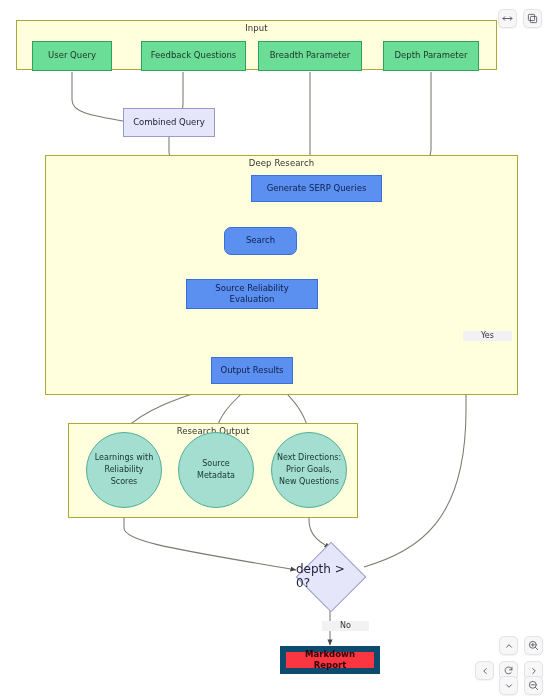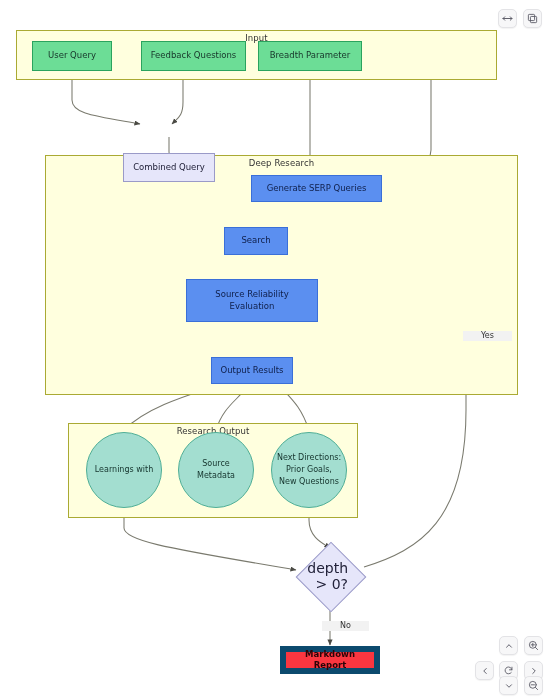--- a/index.html
+++ b/index.html
@@ -70,21 +70,20 @@
   .node.blue {
     background: #5b8ff0;
     border: 1px solid #3a6fd8;
     color: #0f1f4a;
     justify-content: center;
   }
   .node.lavender {
     background: #e6e6fa;
     border: 1px solid #9a9ac8;
     color: #22223a;
-    margin-top: 45px;
   }
   .node.red {
     background: #fb3640;
     border: 6px solid #0c4a6e;
     color: #2b0407;
     font-weight: bold;
   }
   .node.circle {
     background: #a3ded0;
     border: 1px solid #4fae96;
@@ -104,22 +103,22 @@
     width: 48px; height: 48px;
     margin-left: -24px; margin-top: -24px;
     background: #e6e6fa;
     border: 1px solid #9a9ac8;
     transform: rotate(45deg);
   }
   .diamond-text {
     position: absolute;
     left: 0; right: 16px; top: 50%;
     transform: translateY(-50%);
-    text-align: right;
-    font-size: 14px;
+    text-align: left;
+    font-size: 12px;
     color: #22223a;
   }
 
   
   .edge-label {
     position: absolute;
     background: #f2f2f2;
     font-size: 8px;
     color: #333333;
     padding: 1px 18px;
@@ -181,21 +180,21 @@
       <path d="M124,506 L124,528 C124,542 180,550 296,570" marker-end="url(#ah)"></path>
 
       <path d="M309,506 L309,520 C309,538 324,544 330,548" marker-end="url(#ah)"></path>
 
       <path d="M364,567 C420,550 466,520 466,410 L466,230 C466,208 420,196 382,192" marker-end="url(#ah)"></path>
 
       <path d="M330,604 L330,645" marker-end="url(#ah)"></path>
     </g>
   </svg>
 
-  <div class="cluster" style="left:16px; top:30px; width:481px; height:50px;padding-left:23px;">
+  <div class="cluster" style="left:16px; top:20px; width:481px; height:50px;padding-left:23px;">
     <div class="cluster-label">Input</div>
   </div>
 
   <div class="cluster" style="left:45px; top:155px; width:473px; height:240px;">
     <div class="cluster-label">Deep Research</div>
   </div>
 
   <div class="cluster" style="left:68px; top:423px; width:290px; height:95px;">
     <div class="cluster-label">Research Output</div>
   </div>
@@ -205,44 +204,48 @@
   </div>
 
   <div class="node green" style="left:141px; top:41px; width:105px; height:30px;">
     <span>Feedback Questions</span>
   </div>
 
   <div class="node green" style="left:258px; top:41px; width:104px; height:30px;">
     <span>Breadth Parameter</span>
   </div>
 
+  <div class="node green" style="left:383px; top:41px; width:96px; height:30px;">
+    <span>Depth Parameter</span>
+  </div>
 
   <div class="node lavender" style="left:123px; top:108px; width:92px; height:29px;">
     <span>Combined Query</span>
   </div>
 
   <div class="node blue" style="left:251px; top:175px; width:131px; height:27px;">
     <span>Generate SERP Queries</span>
   </div>
 
-  <div class="node blue" style="left:224px; top:227px; width:64px; height:28px;">
+  <div class="node blue" style="left:224px; top:227px; width:73px; height:28px;border-radius:7px;">
     <span>Search</span>
   </div>
 
-  <div class="node blue" style="left:186px; top:279px; width:132px; height:43px; flex-direction:column;">
+  <div class="node blue" style="left:186px; top:279px; width:132px; height:30px; flex-direction:column;">
     <span>Source Reliability</span>
     <span>Evaluation</span>
   </div>
 
   <div class="node blue" style="left:211px; top:357px; width:82px; height:27px;">
     <span>Output Results</span>
   </div>
 
   <div class="node circle" style="left:86px; top:432px; width:76px; height:76px; flex-direction:column;">
     <span>Learnings with</span>
+    <span>Reliability Scores</span>
   </div>
 
   <div class="node circle" style="left:178px; top:432px; width:76px; height:76px;">
     <span>Source Metadata</span>
   </div>
 
   <div class="node circle" style="left:271px; top:432px; width:76px; height:76px; flex-direction:column;">
     <span>Next Directions:</span>
     <span>Prior Goals,</span>
     <span>New Questions</span>

